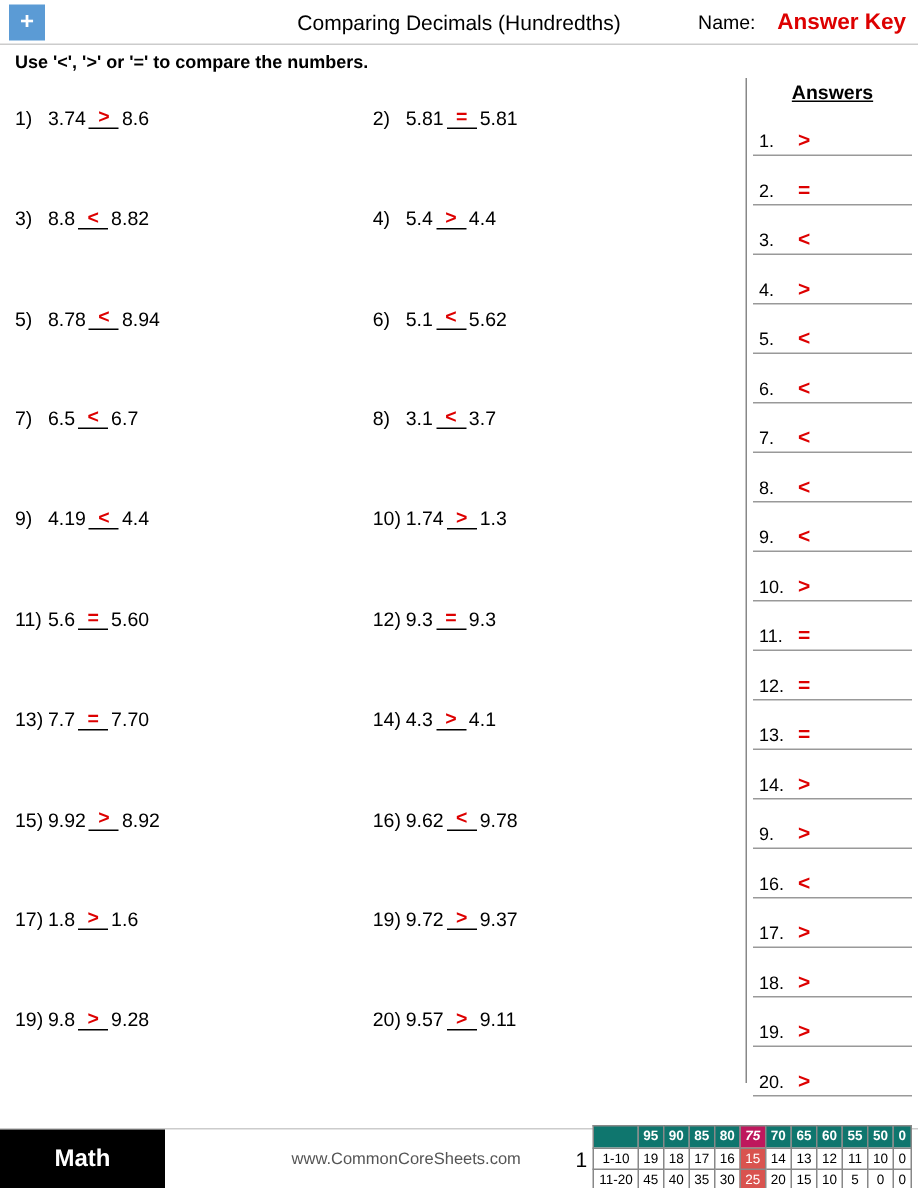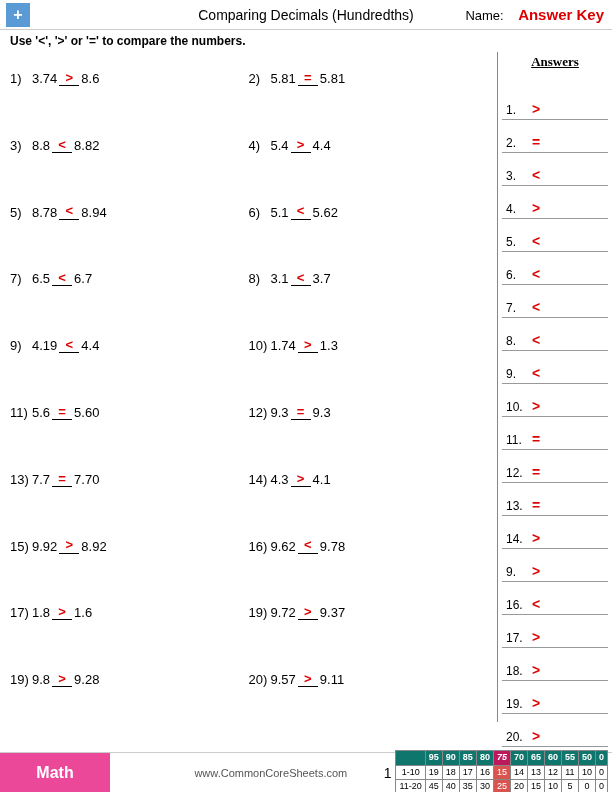--- a/index.html
+++ b/index.html
@@ -110,22 +110,21 @@
     #answer-panel {
       width: 115px;
       border-left: 1px solid #888;
       padding: 2px 4px;
     }
     #answer-panel-title {
       text-align: center;
       font-weight: bold;
       font-size: 13px;
       text-decoration: underline;
-      margin-bottom: 17px;
-      font-family: Liberation Serif, serif;
+      margin-bottom: 2px;
     }
     .answer-row {
       display: flex;
       align-items: flex-end;
       font-size: 12px;
       height: 33px;
       border-bottom: 1px solid #999;
       padding: 0 4px 2px 4px;
     }
     .answer-row-num {
@@ -144,21 +143,21 @@
       position: absolute;
       bottom: 0;
       left: 0;
       width: 612px;
       height: 40px;
       display: flex;
       align-items: center;
       border-top: 1px solid #ccc;
     }
     #footer-math {
-      background: #ec4899;
+      background: #000000;
       color: white;
       font-weight: bold;
       font-size: 16px;
       width: 110px;
       height: 100%;
       display: flex;
       align-items: center;
       justify-content: center;
     }
     #footer-website {

